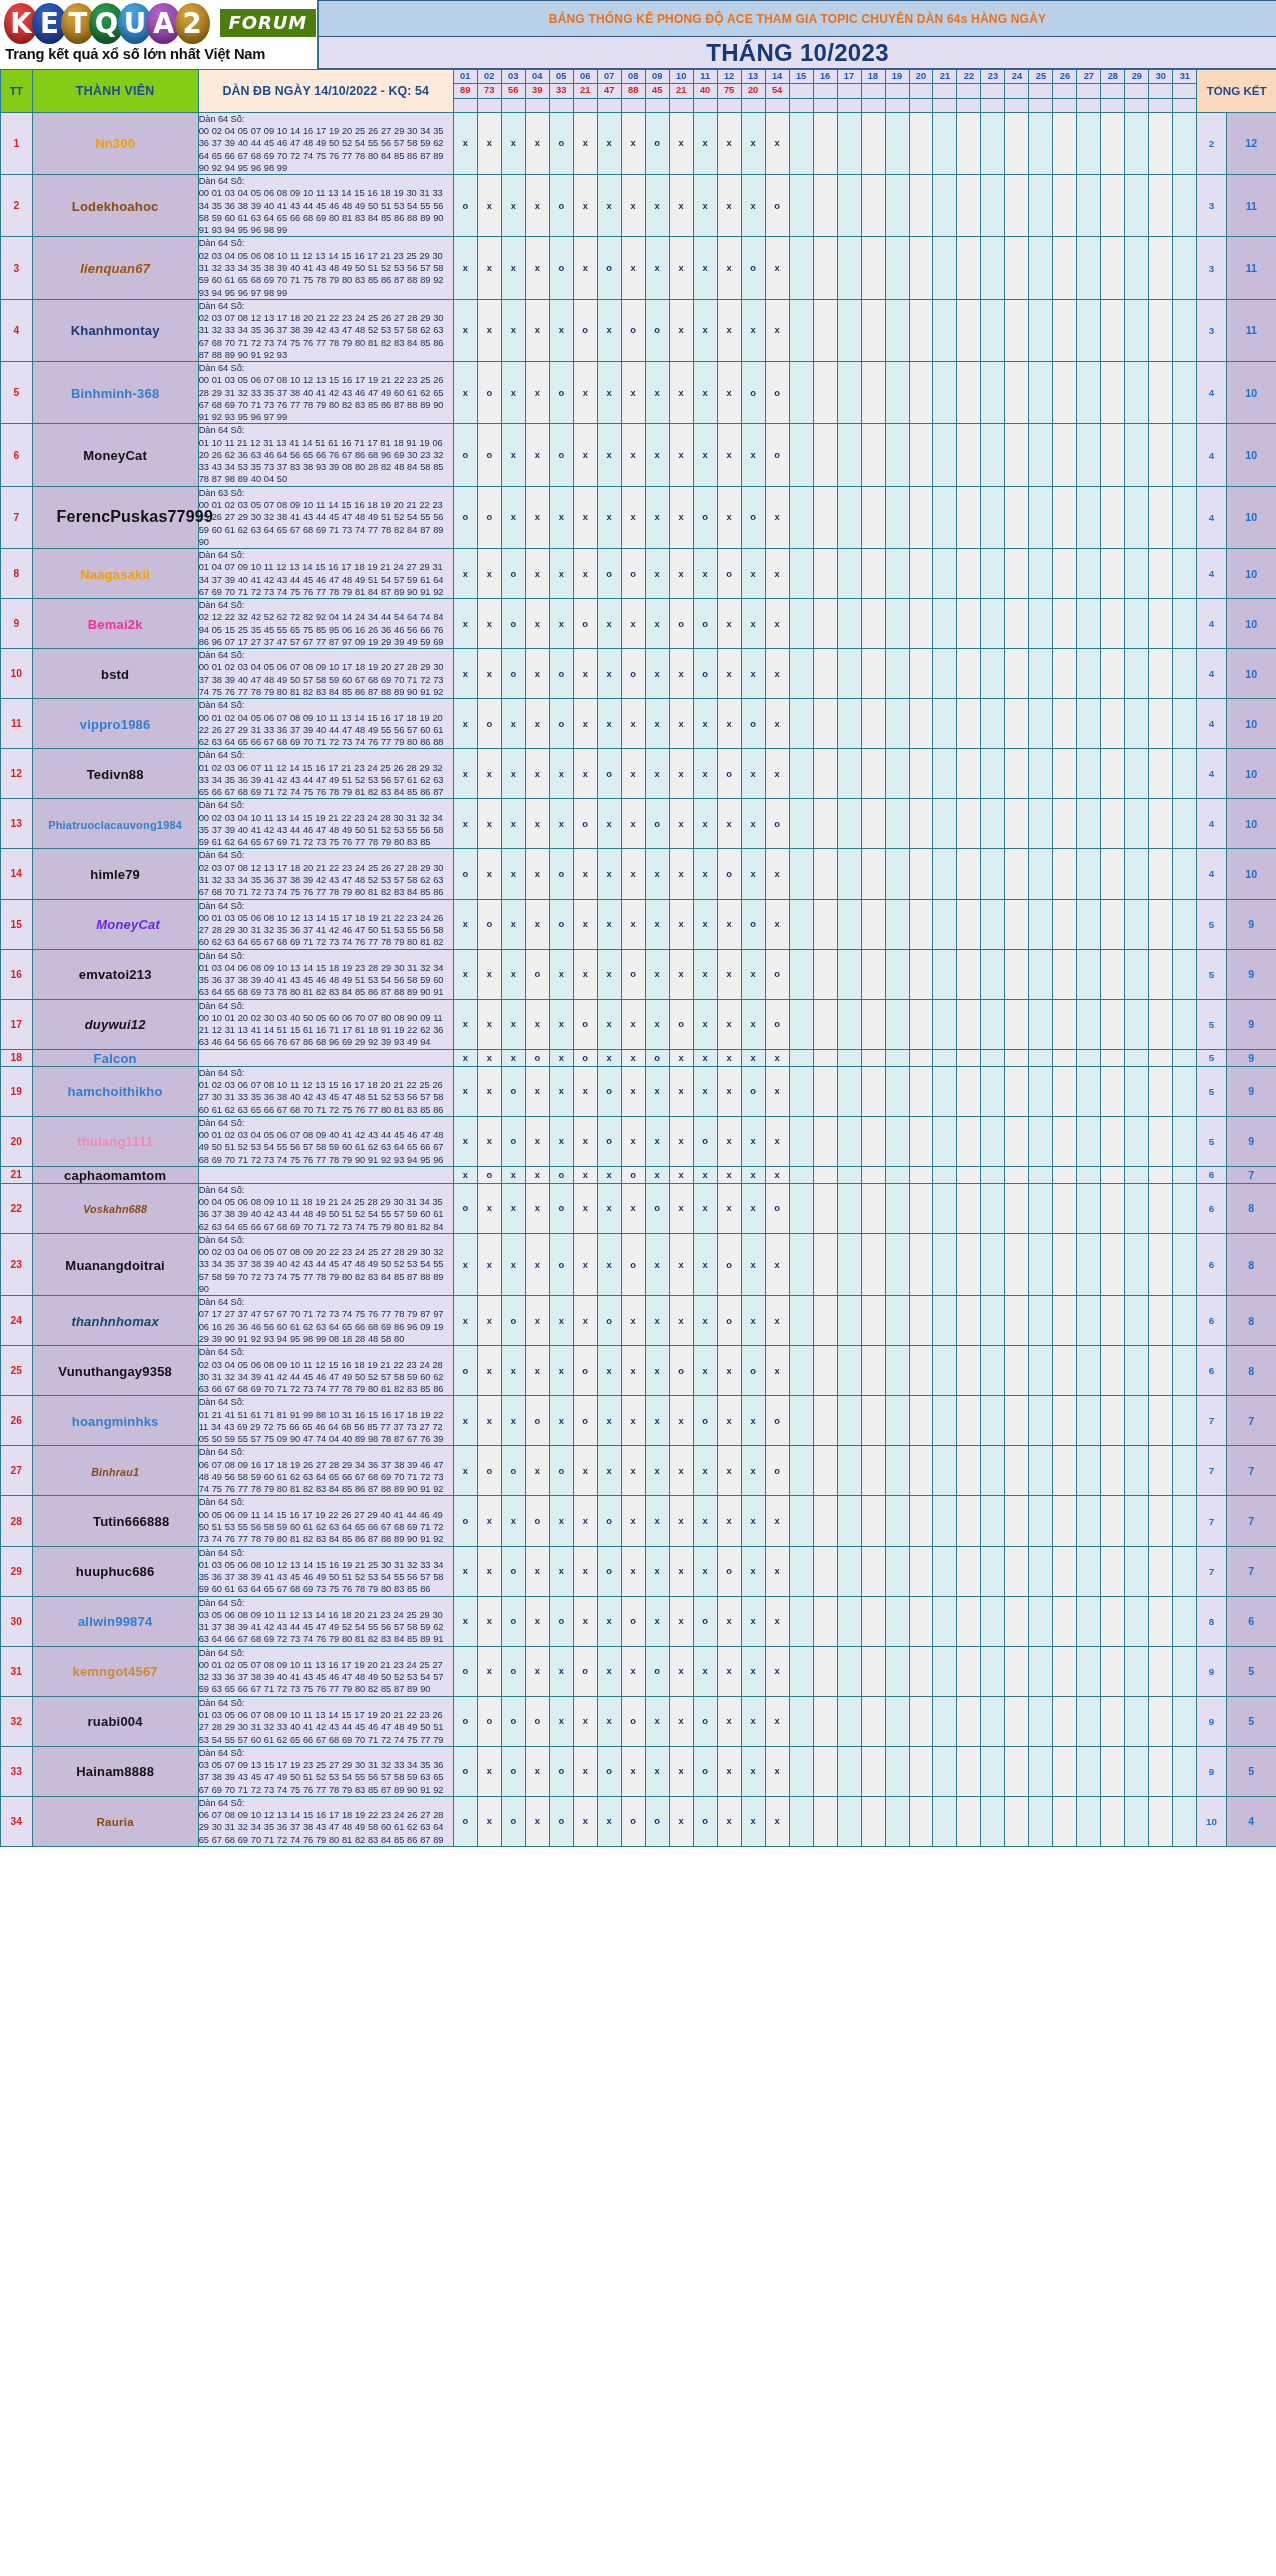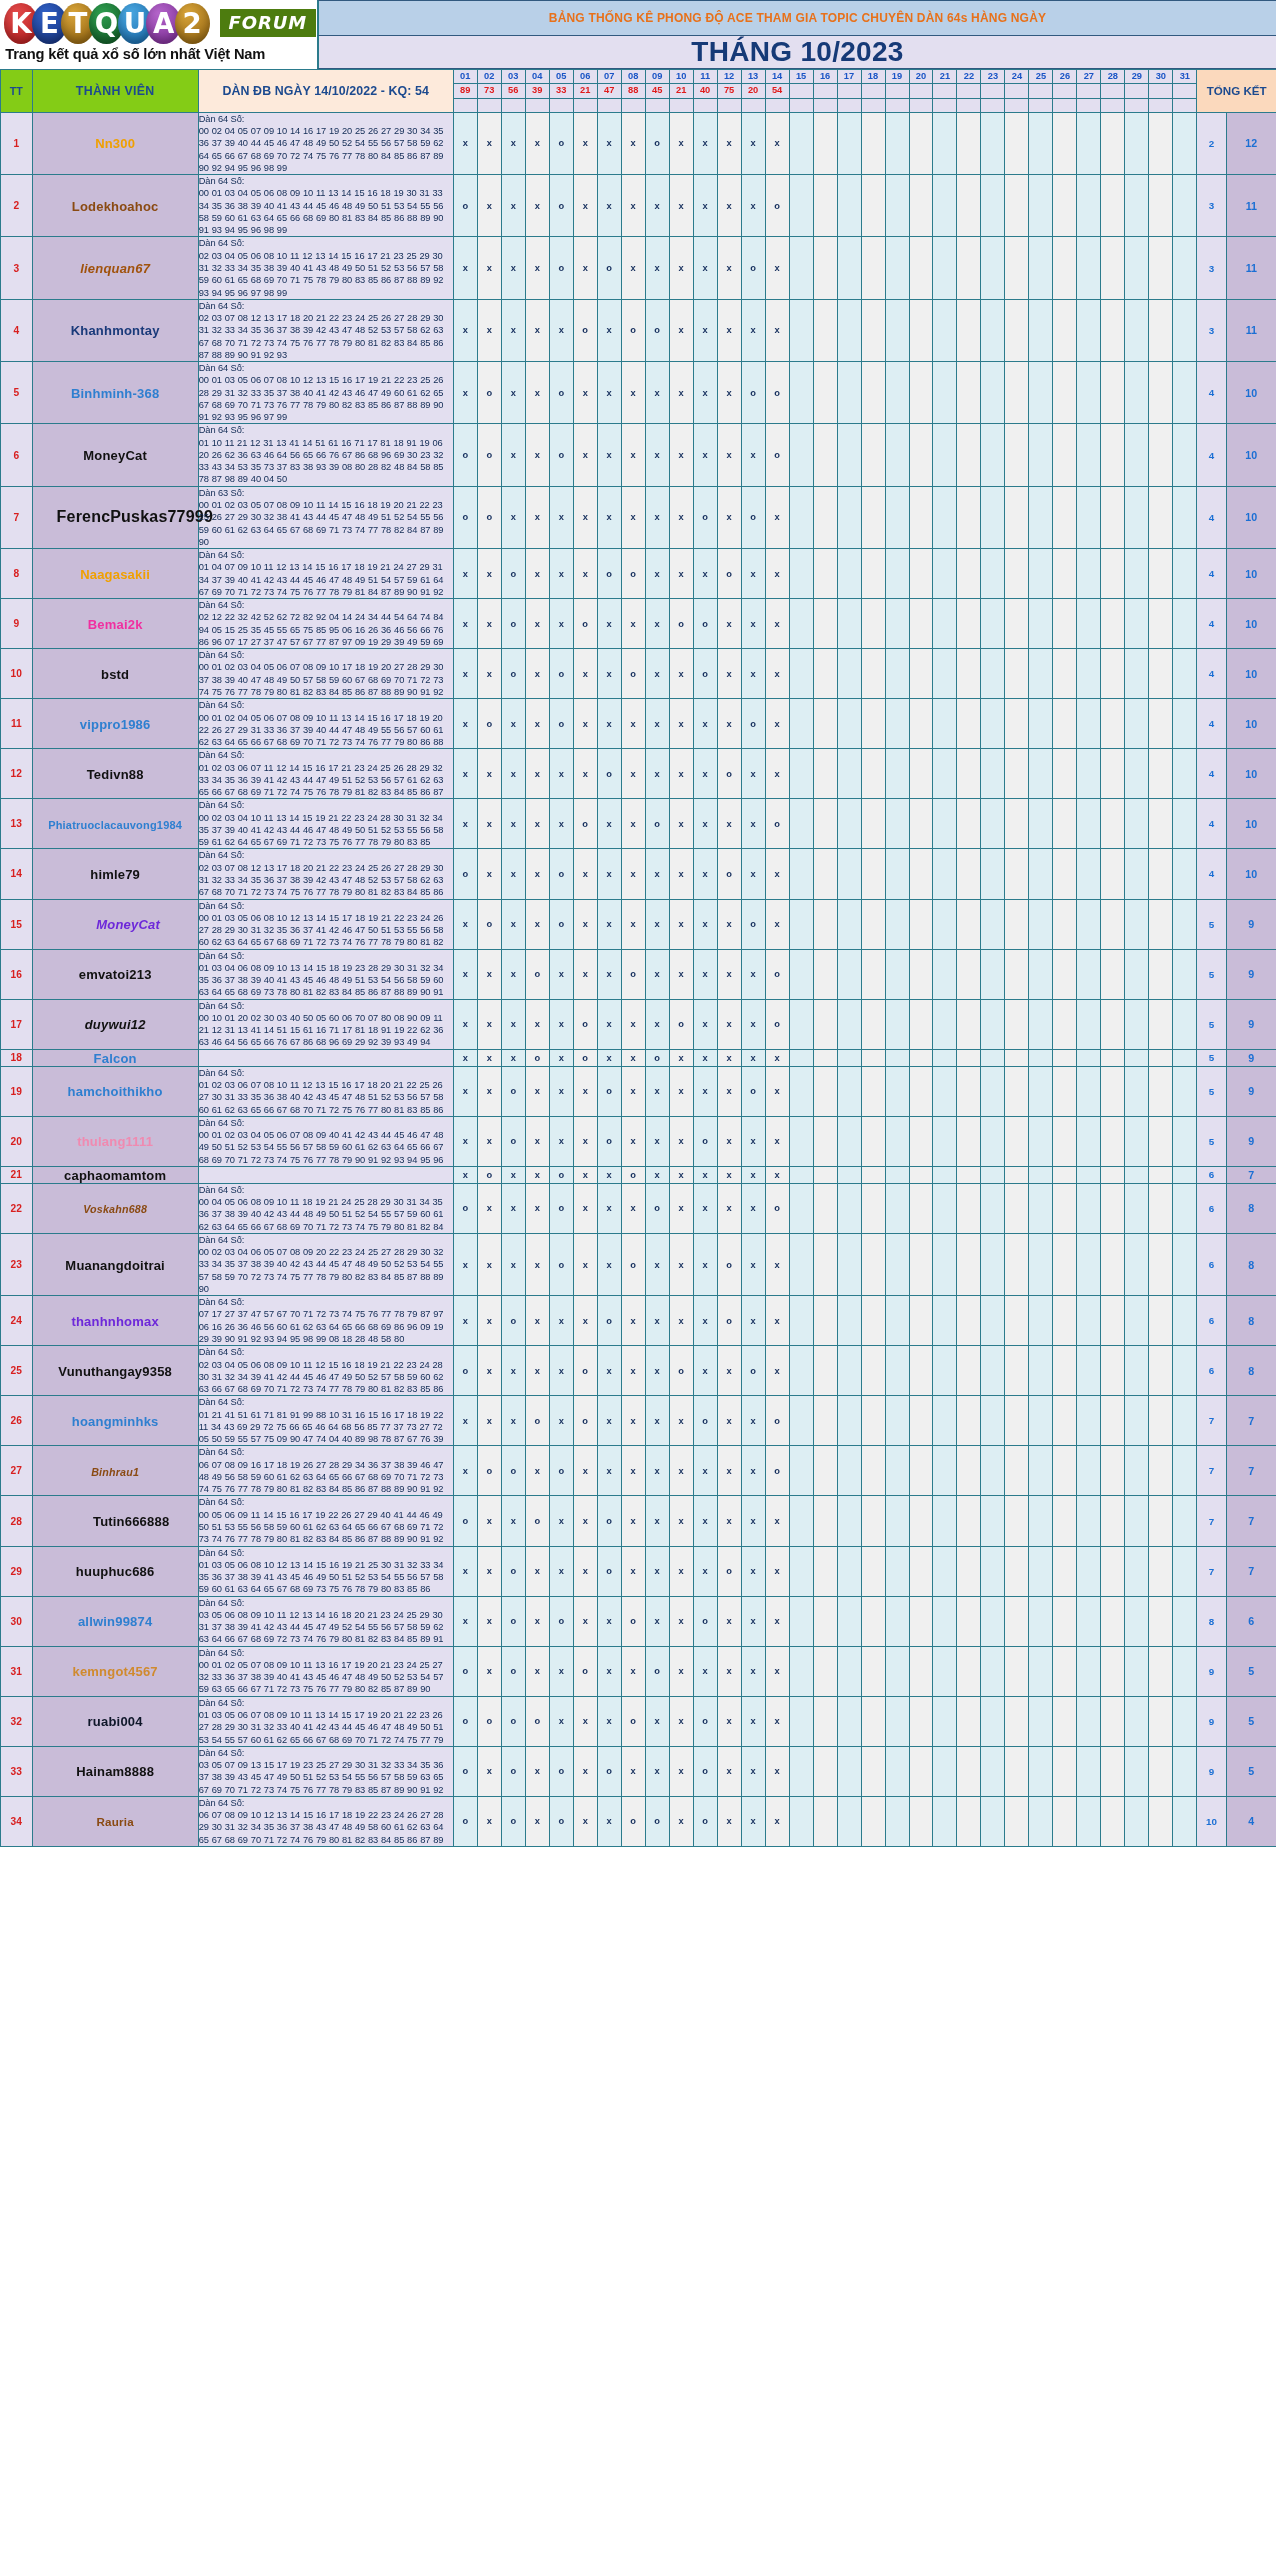--- a/index.html
+++ b/index.html
@@ -74,21 +74,21 @@
   }
   .title-bot{
     background:#e3dff0;
     border:1.8px solid #31597f;border-top:none;
     border-left:2.7px solid #2b7b8c;
     flex:1;
     display:flex;align-items:center;justify-content:center;
     box-sizing:border-box;
   }
   .title-bot span{
-    color:#163a77;font-weight:bold;font-size:28px;letter-spacing:0.3px;
+    color:#163a77;font-weight:bold;font-size:24px;letter-spacing:0.3px;
   }
 
   
   table.grid{
     border-collapse:collapse;
     width:1277px;
     table-layout:fixed;
   }
   table.grid td, table.grid th{
     border:0.9px solid #2b7b8c;
@@ -1300,21 +1300,21 @@
           <td class="c-mark blank">&nbsp;</td>
           <td class="c-mark alt blank">&nbsp;</td>
           <td class="c-mark blank">&nbsp;</td>
           <td class="c-mark alt blank">&nbsp;</td>
           <td class="c-mark blank">&nbsp;</td>
           <td class="c-sub">6</td>
           <td class="c-tot">8</td>
         </tr>
         <tr>
           <td class="c-tt">24</td>
-          <td class="c-name"><span style="color: #6d28d9;">thanhnhomax</span></td>
+          <td class="c-name"><span style="color: #0c4a6e; font-style: italic;">thanhnhomax</span></td>
           <td class="c-dan">
             <span class="lbl">Dàn 64 Số:</span>
             <span class="nums">07 17 27 37 47 57 67 70 71 72 73 74 75 76 77 78 79 87 97 06 16 26 36 46 56 60 61 62 63 64 65 66 68 69 86 96 09 19 29 39 90 91 92 93 94 95 98 99 08 18 28 48 58 80</span>
           </td>
           <td class="c-mark">x</td>
           <td class="c-mark alt">x</td>
           <td class="c-mark">o</td>
           <td class="c-mark alt">x</td>
           <td class="c-mark">x</td>
           <td class="c-mark alt">x</td>

